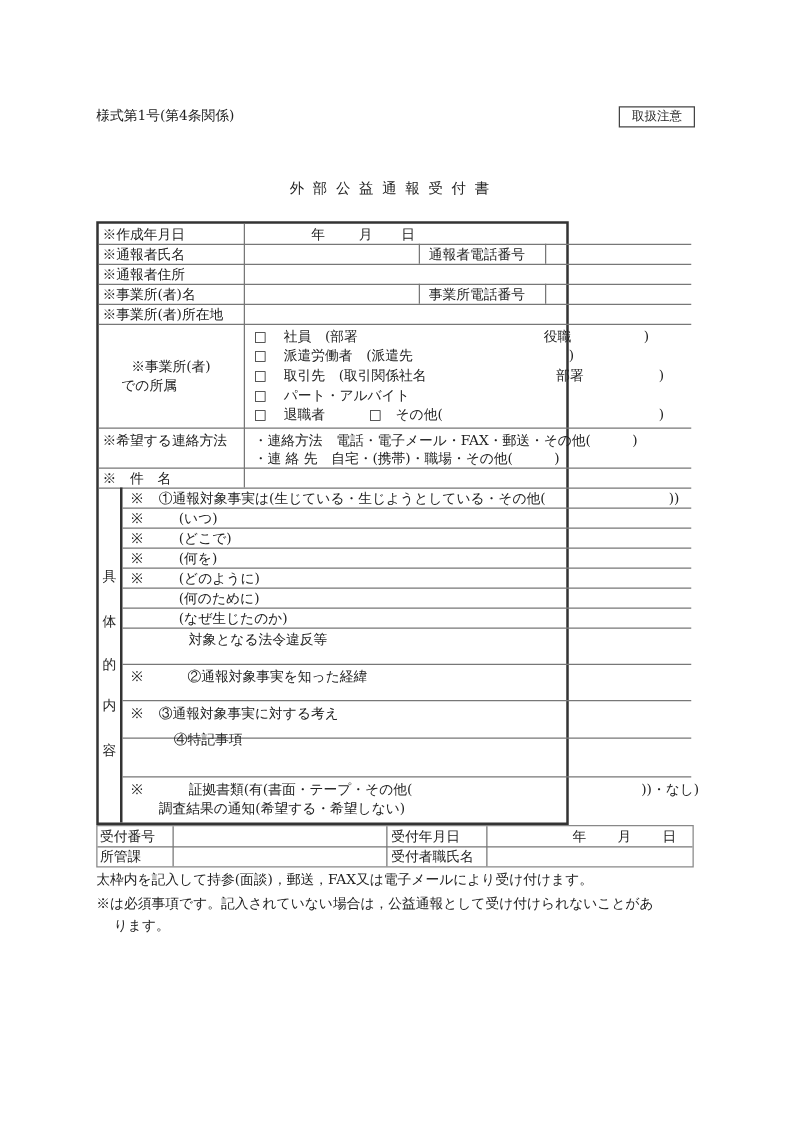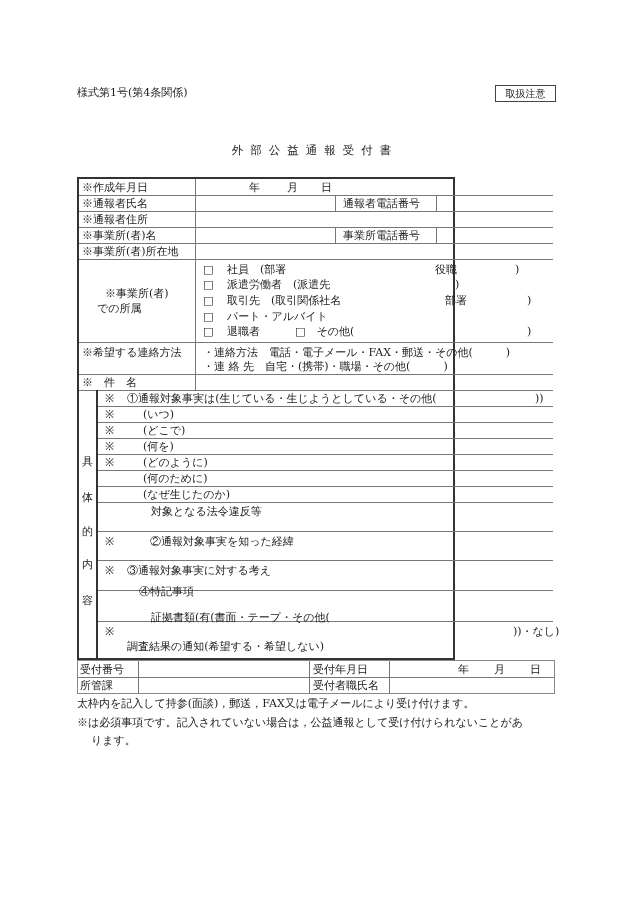--- a/index.html
+++ b/index.html
@@ -141,21 +141,21 @@
 
   <div class="cell" style="left:26px; top:356px;">※</div>
   <div class="cell" style="left:48px; top:356px;margin-left:23px;">②通報対象事実を知った経緯</div>
 
   <div class="cell" style="left:26px; top:385px;">※</div>
   <div class="cell" style="left:48px; top:385px;">③通報対象事実に対する考え</div>
 
   <div class="cell" style="left:48px; top:406px;margin-left:12px;">④特記事項</div>
 
   <div class="cell" style="left:26px; top:446px;">※</div>
-  <div class="cell" style="left:48px; top:432px;padding-left:24px;">証拠書類(有(書面・テープ・その他(</div>
+  <div class="cell" style="left:48px; top:446px;padding-left:24px;">証拠書類(有(書面・テープ・その他(</div>
   <div class="cell" style="left:386px; top:446px;margin-left:48px;">))・なし)</div>
   <div class="cell" style="left:48px; top:461px;">調査結果の通知(希望する・希望しない)</div>
 </div>
 
 <div class="abs bottom-tbl">
   <div class="hl" style="left:0; width:476px; top:16px;"></div>
   <div class="vl" style="left:60px; top:0; height:32px;"></div>
   <div class="vl" style="left:231px; top:0; height:32px;"></div>
   <div class="vl" style="left:311px; top:0; height:32px;"></div>
   <div class="cell" style="left:2px; top:2px;">受付番号</div>

